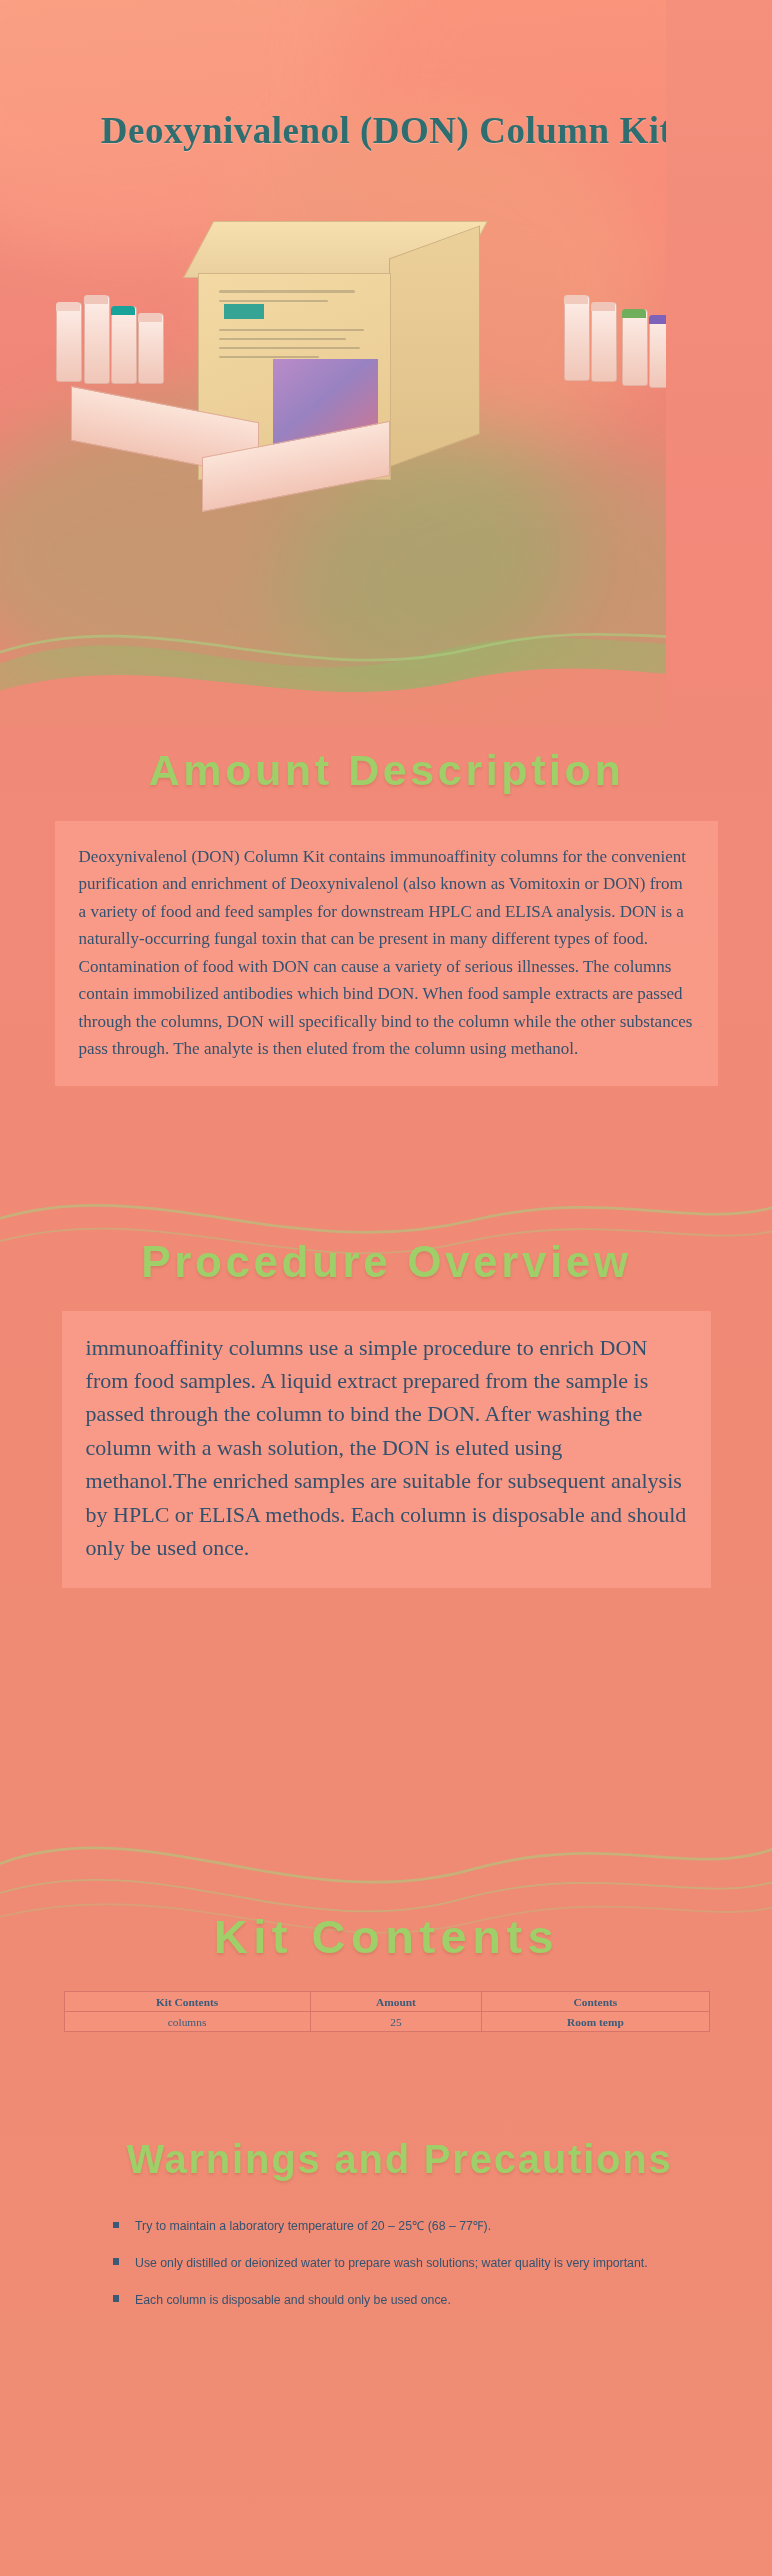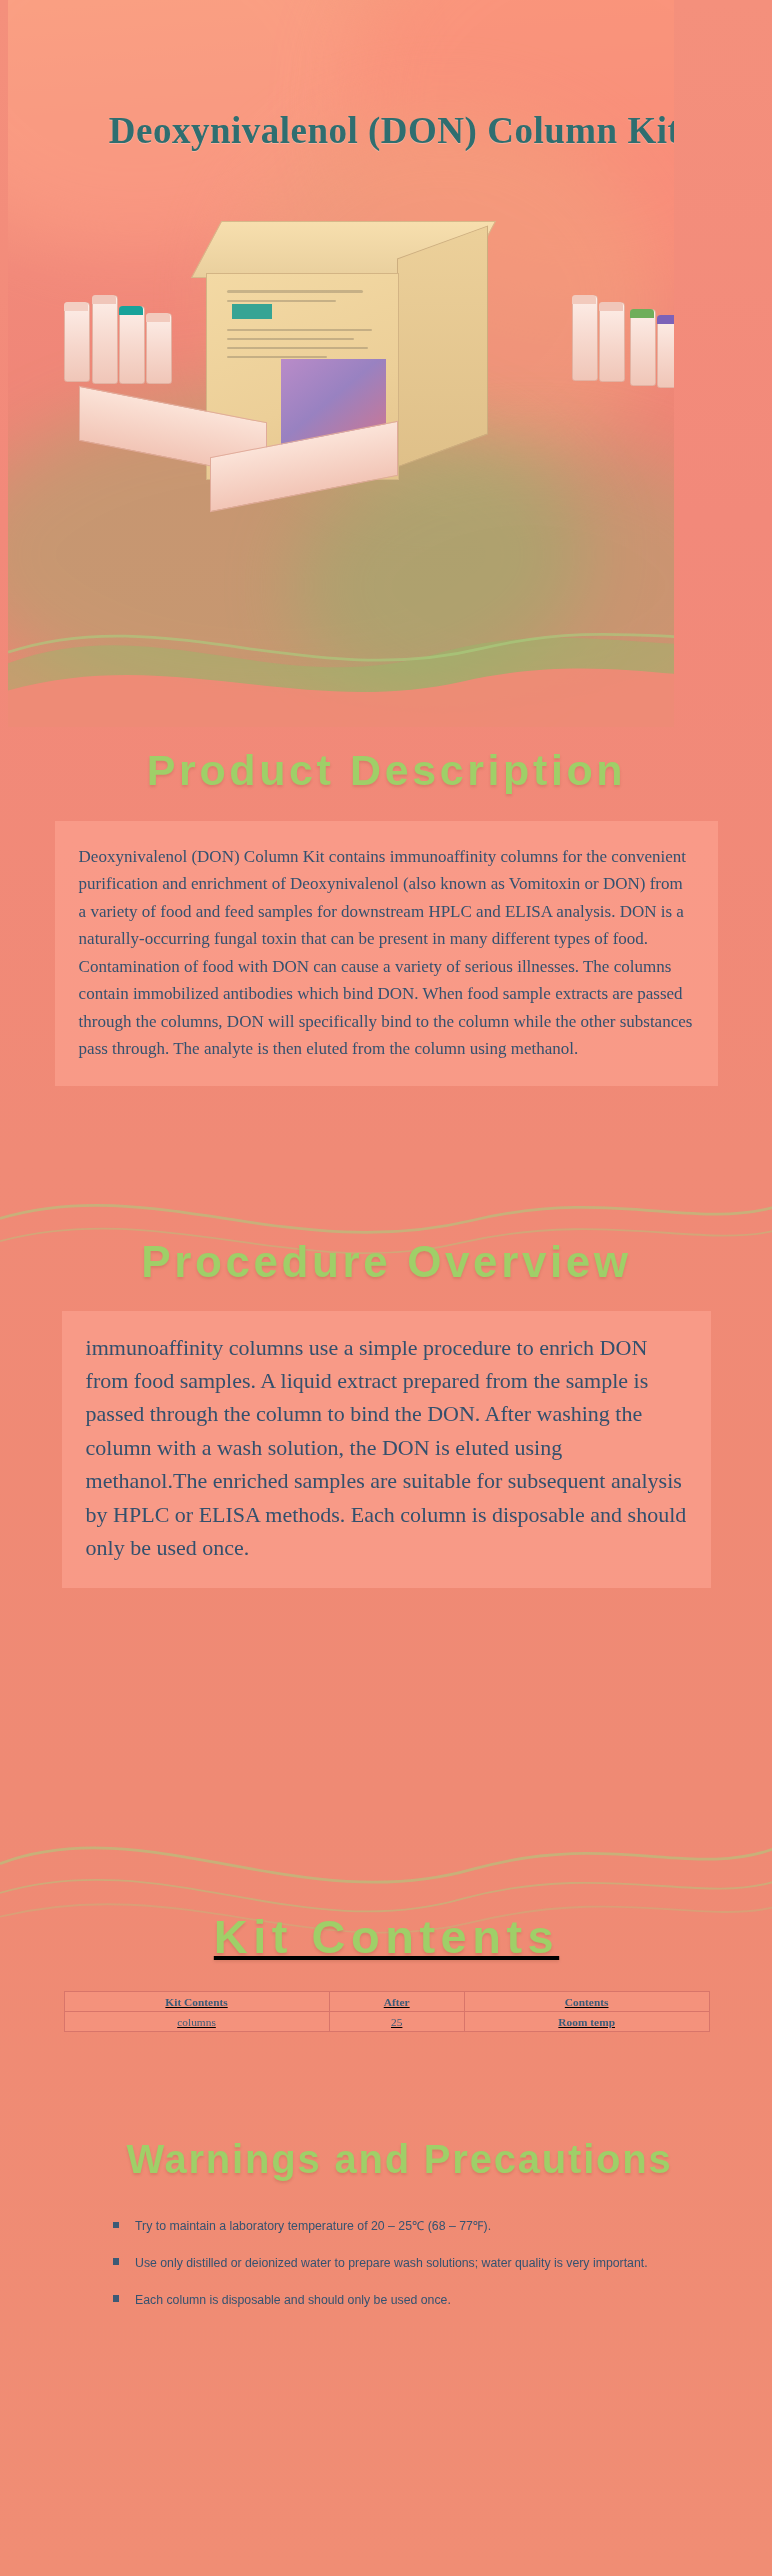--- a/index.html
+++ b/index.html
@@ -20,21 +20,21 @@
     width: 773px;
     height: 2576px;
     background: linear-gradient(180deg, #f4907c 0%, #f2897a 20%, #f08a76 45%, #ef8a74 70%, #f08d74 100%);
     overflow: hidden;
   }
 
   
   .hero {
     position: absolute;
     top: 0;
-    left: 8px;
+    left: 0;
     width: 666px;
     height: 727px;
     overflow: hidden;
     background: linear-gradient(175deg, #f4a07f 0%, #f1897a 35%, #ef8476 60%, #ee8673 100%);
   }
   .hero-glow {
     position: absolute;
     border-radius: 50%;
     filter: blur(36px);
     opacity: .55;
@@ -188,21 +188,21 @@
   }
 
   .divider-wave {
     position: absolute;
     left: 0;
     width: 773px;
     height: 136px;
   }
 
   
-  .sec-kit { position: absolute; top: 1909px; left: 0; width: 773px; text-decoration: underline; }
+  .sec-kit { position: absolute; top: 1909px; left: 0; width: 773px; }
   .sec-kit .sec-title { font-size: 47px; letter-spacing: 5.5px; }
   table.kit-table {
     margin: 27px auto 0 auto;
     border-collapse: collapse;
     width: 646px;
     font-family: "Liberation Serif", serif;
     font-size: 11.4px;
     color: #3b5b78;
     background: rgba(255,160,140,.35);
   }
@@ -308,21 +308,21 @@
     </div>
 
     <svg class="hero-wave" viewBox="0 0 850 200" preserveAspectRatio="none">
       <path d="M0,120 C160,60 300,160 470,110 C620,66 740,120 850,90 L850,200 L0,200 Z" fill="#8dbf6a" opacity="0.38"></path>
       <path d="M0,150 C180,100 320,180 500,140 C660,104 760,150 850,130 L850,200 L0,200 Z" fill="#f08a76" opacity="0.95"></path>
       <path d="M0,108 C170,52 330,150 520,104 C670,68 760,108 850,84" fill="none" stroke="#a8d07e" stroke-width="3" opacity="0.6"></path>
     </svg>
   </div>
 
   <div class="sec-product">
-    <div class="sec-title">Product Description</div>
+    <div class="sec-title">Amount Description</div>
     <div class="desc-card">Deoxynivalenol (DON) Column Kit contains immunoaffinity columns for the convenient purification and enrichment of Deoxynivalenol (also known as Vomitoxin or DON) from a variety of food and feed samples for downstream HPLC and ELISA analysis. DON is a naturally-occurring fungal toxin that can be present in many different types of food. Contamination of food with DON can cause a variety of serious illnesses. The columns contain immobilized antibodies which bind DON. When food sample extracts are passed through the columns, DON will specifically bind to the column while the other substances pass through. The analyte is then eluted from the column using methanol.</div>
   </div>
 
   <svg class="divider-wave" style="top:1155px;" viewBox="0 0 850 150" preserveAspectRatio="none">
     <path d="M0,70 C170,20 320,120 520,72 C670,36 760,82 850,58" fill="none" stroke="#a8d07e" stroke-width="3" opacity="0.55"></path>
     <path d="M0,95 C180,48 330,140 510,96 C660,62 770,102 850,84" fill="none" stroke="#a8d07e" stroke-width="2" opacity="0.4"></path>
   </svg>
 
   <div class="sec-proc">
     <div class="sec-title">Procedure Overview</div>
@@ -334,21 +334,21 @@
     <path d="M0,92 C180,40 330,150 510,98 C660,58 770,104 850,80" fill="none" stroke="#a8d07e" stroke-width="2" opacity="0.45"></path>
     <path d="M0,118 C200,70 340,168 520,124 C680,86 770,126 850,108" fill="none" stroke="#a8d07e" stroke-width="2" opacity="0.3"></path>
   </svg>
 
   <div class="sec-kit">
     <div class="sec-title">Kit Contents</div>
     <table class="kit-table">
       <thead>
         <tr>
           <th>Kit Contents</th>
-          <th>After</th>
+          <th>Amount</th>
           <th>Contents</th>
         </tr>
       </thead>
       <tbody>
         <tr>
           <td class="cell-plain">columns</td>
           <td class="cell-plain">25</td>
           <td class="cell-bold">Room temp</td>
         </tr>
       </tbody>

